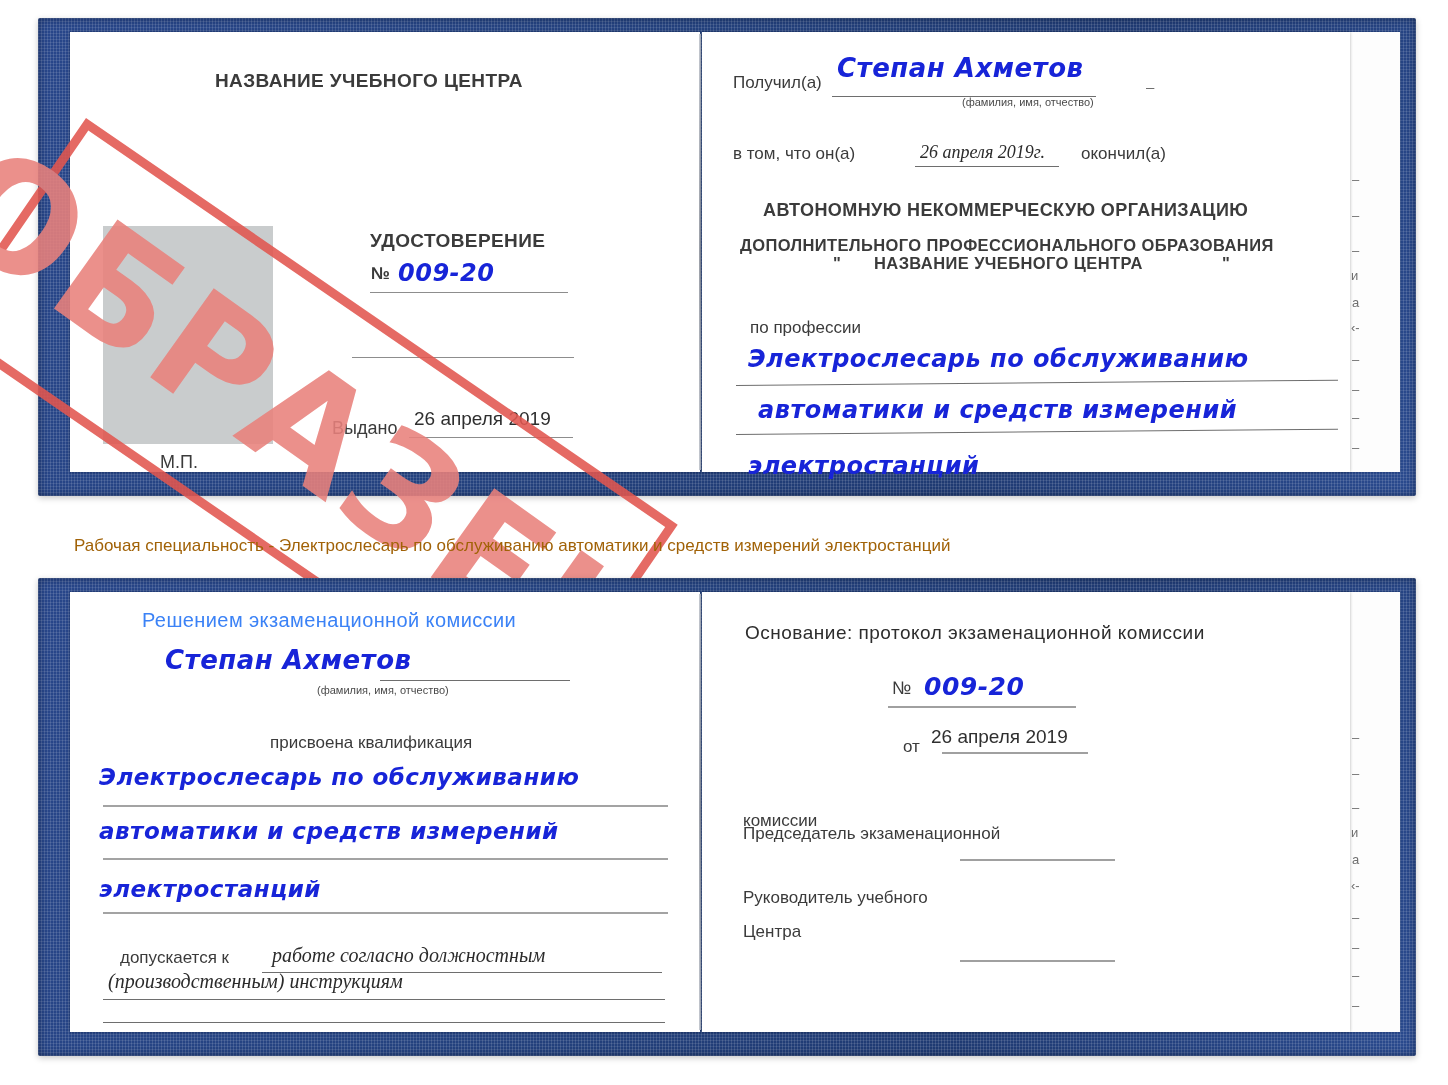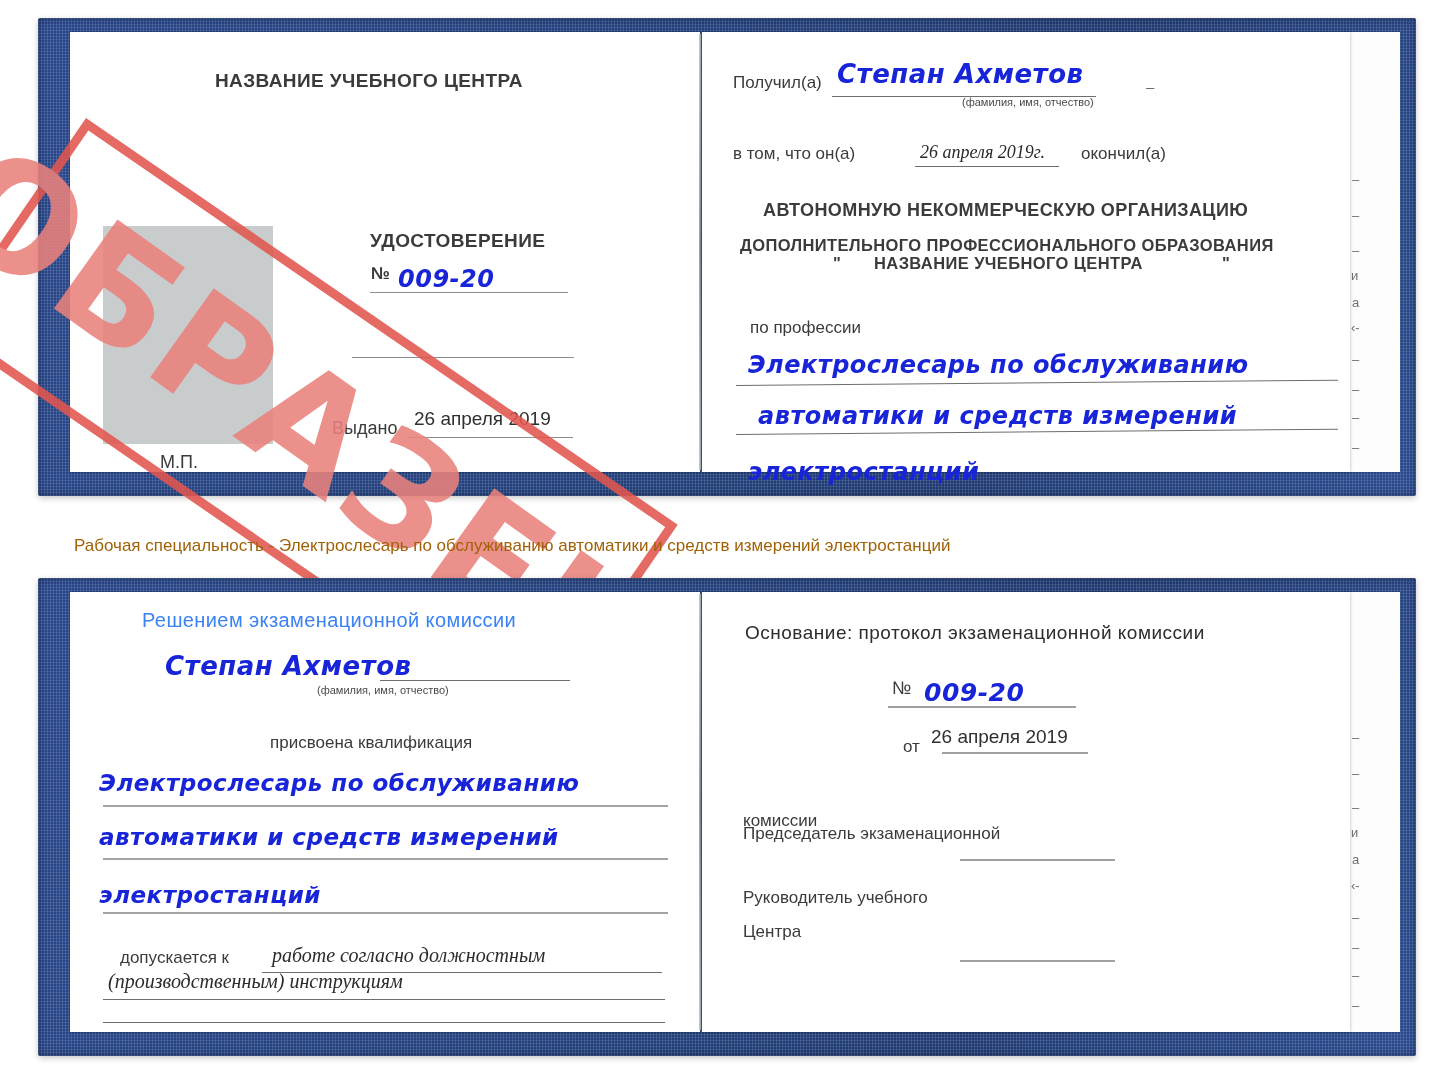--- a/index.html
+++ b/index.html
@@ -60,21 +60,20 @@
     font-family: "Liberation Sans", sans-serif;
   }
   .caps    { font-weight: 700; letter-spacing: .4px; }
   .small   { font-size: 11px; color: #4a4a4a; }
   .hand {
     color: #1724d8;
     font-family: "DejaVu Sans", sans-serif;
     font-style: italic;
     font-weight: 600;
     letter-spacing: .5px;
-    margin-top: 6px;
   }
   .serif-hand {
     color: #2b2b2b;
     font-family: "Liberation Serif", serif;
     font-style: italic;
   }
   .rule {
     position: absolute;
     height: 1px;
     background: #8d8d8d;

